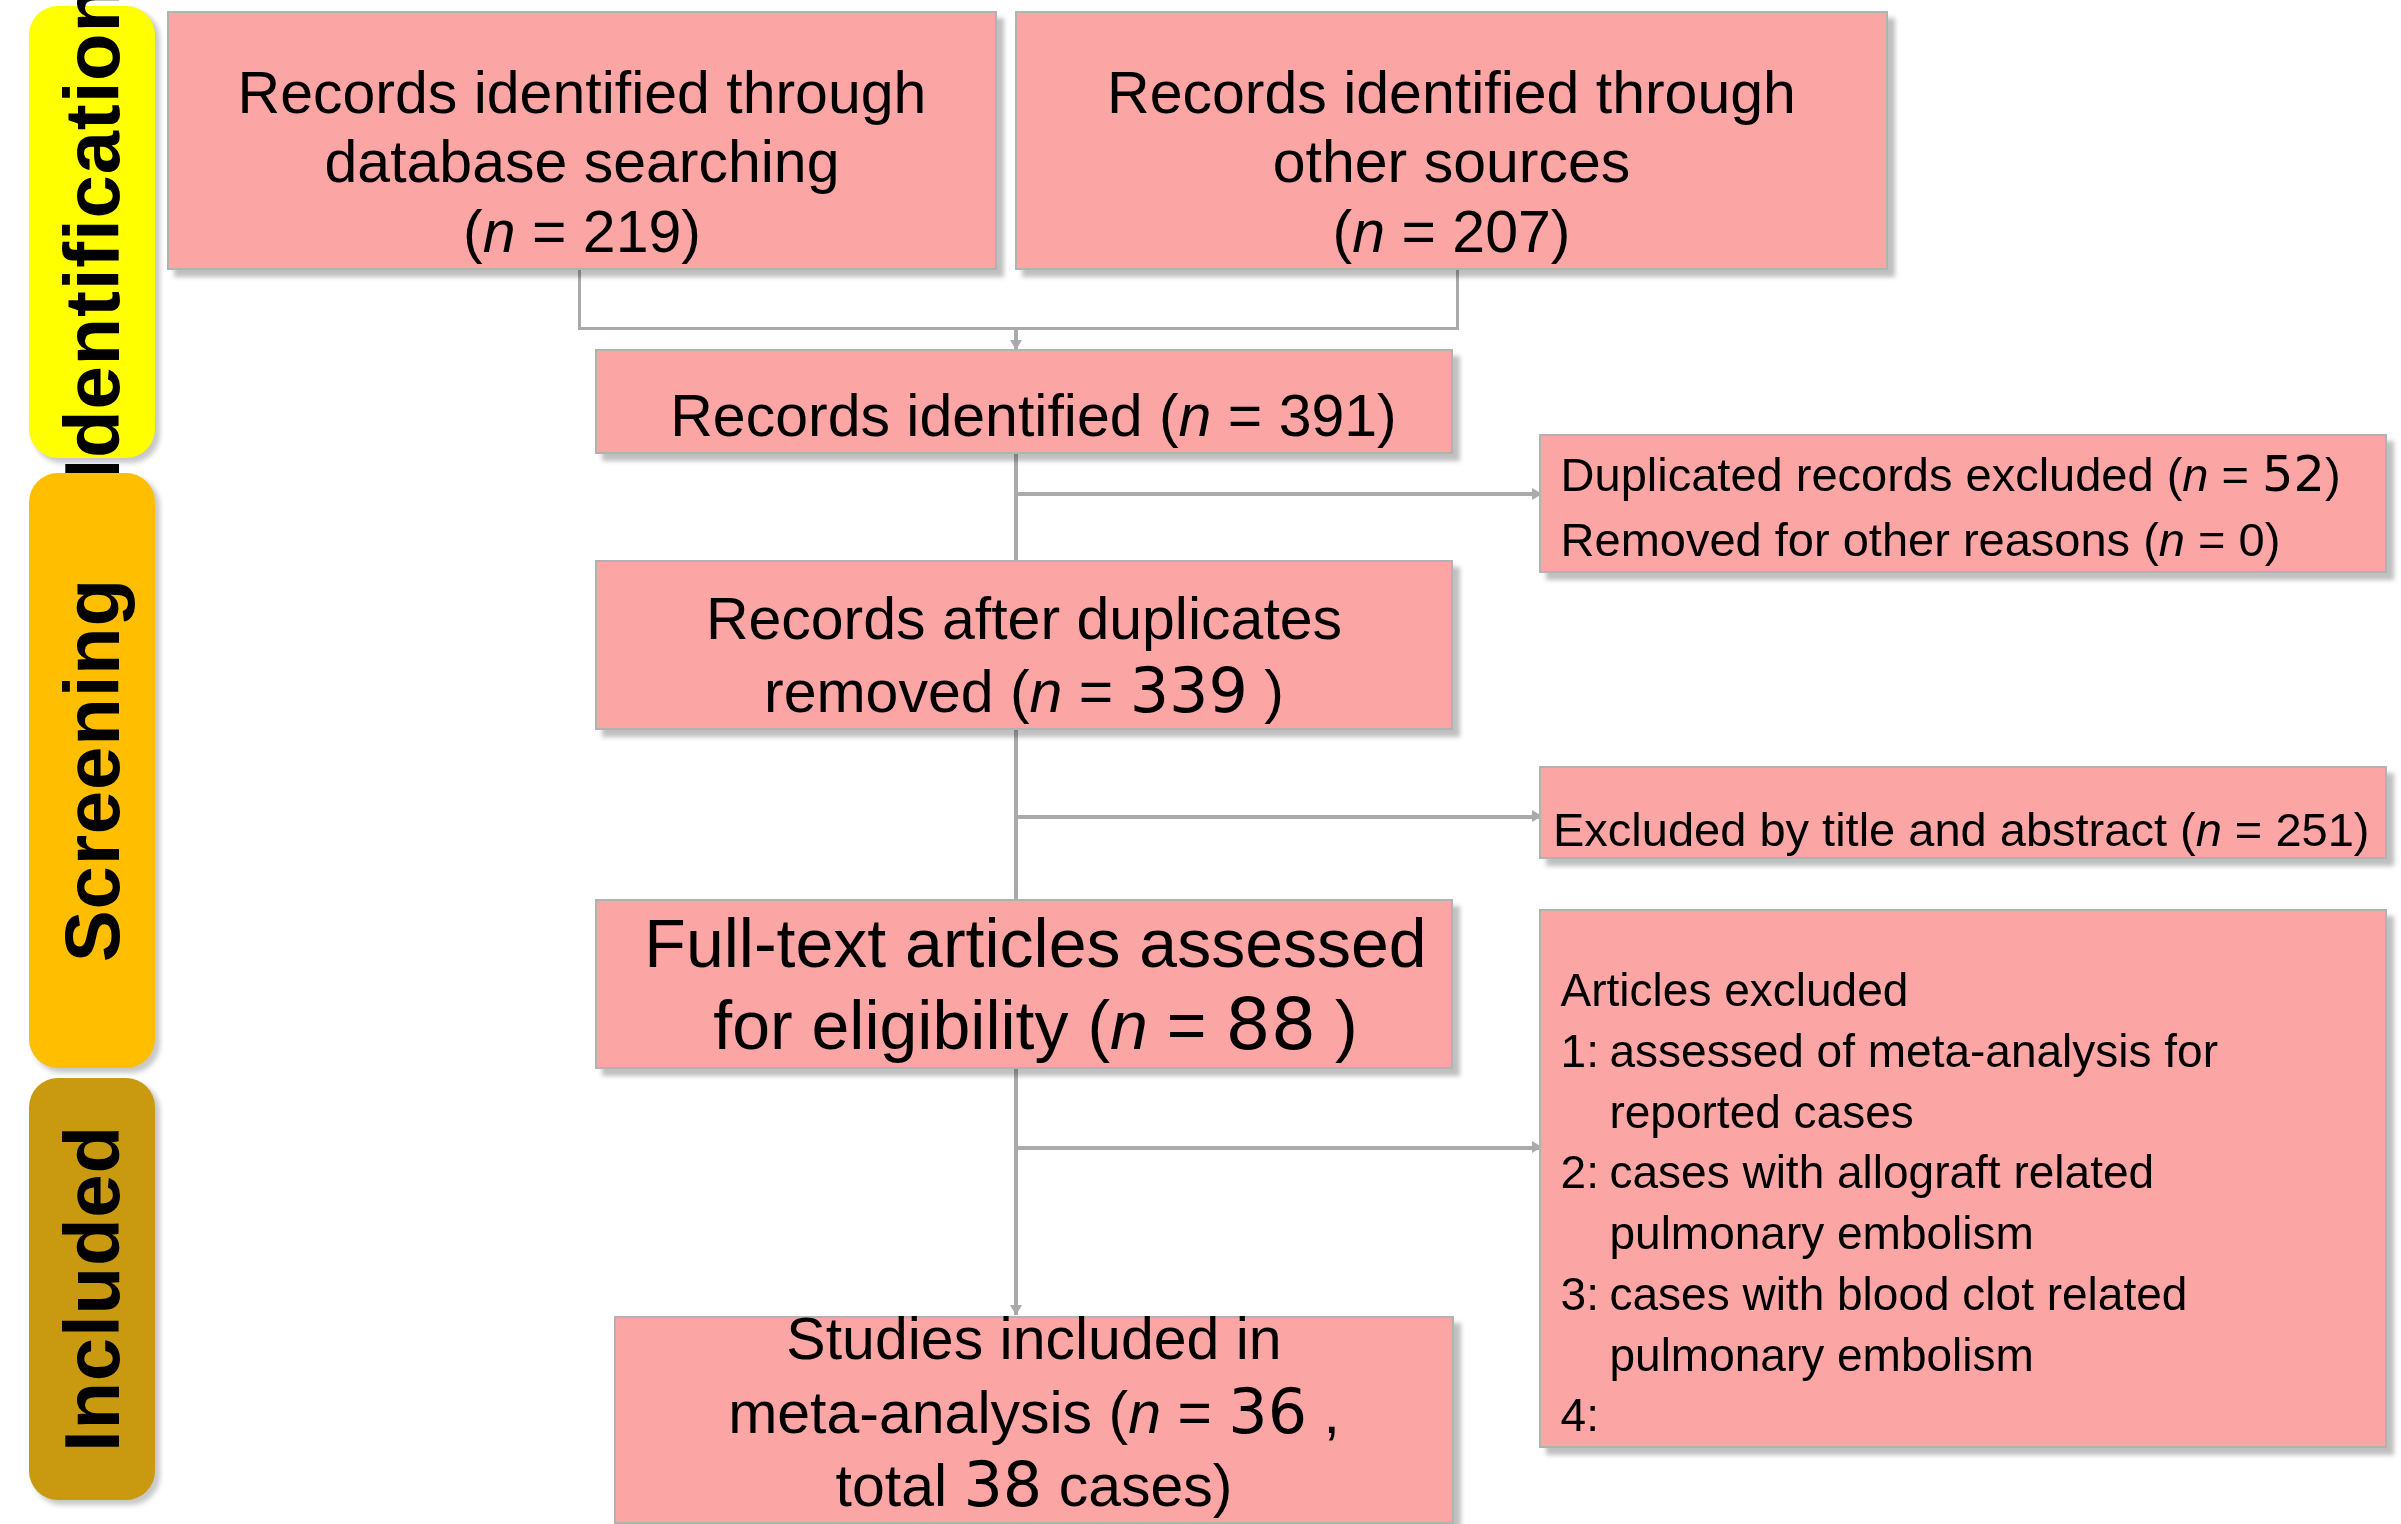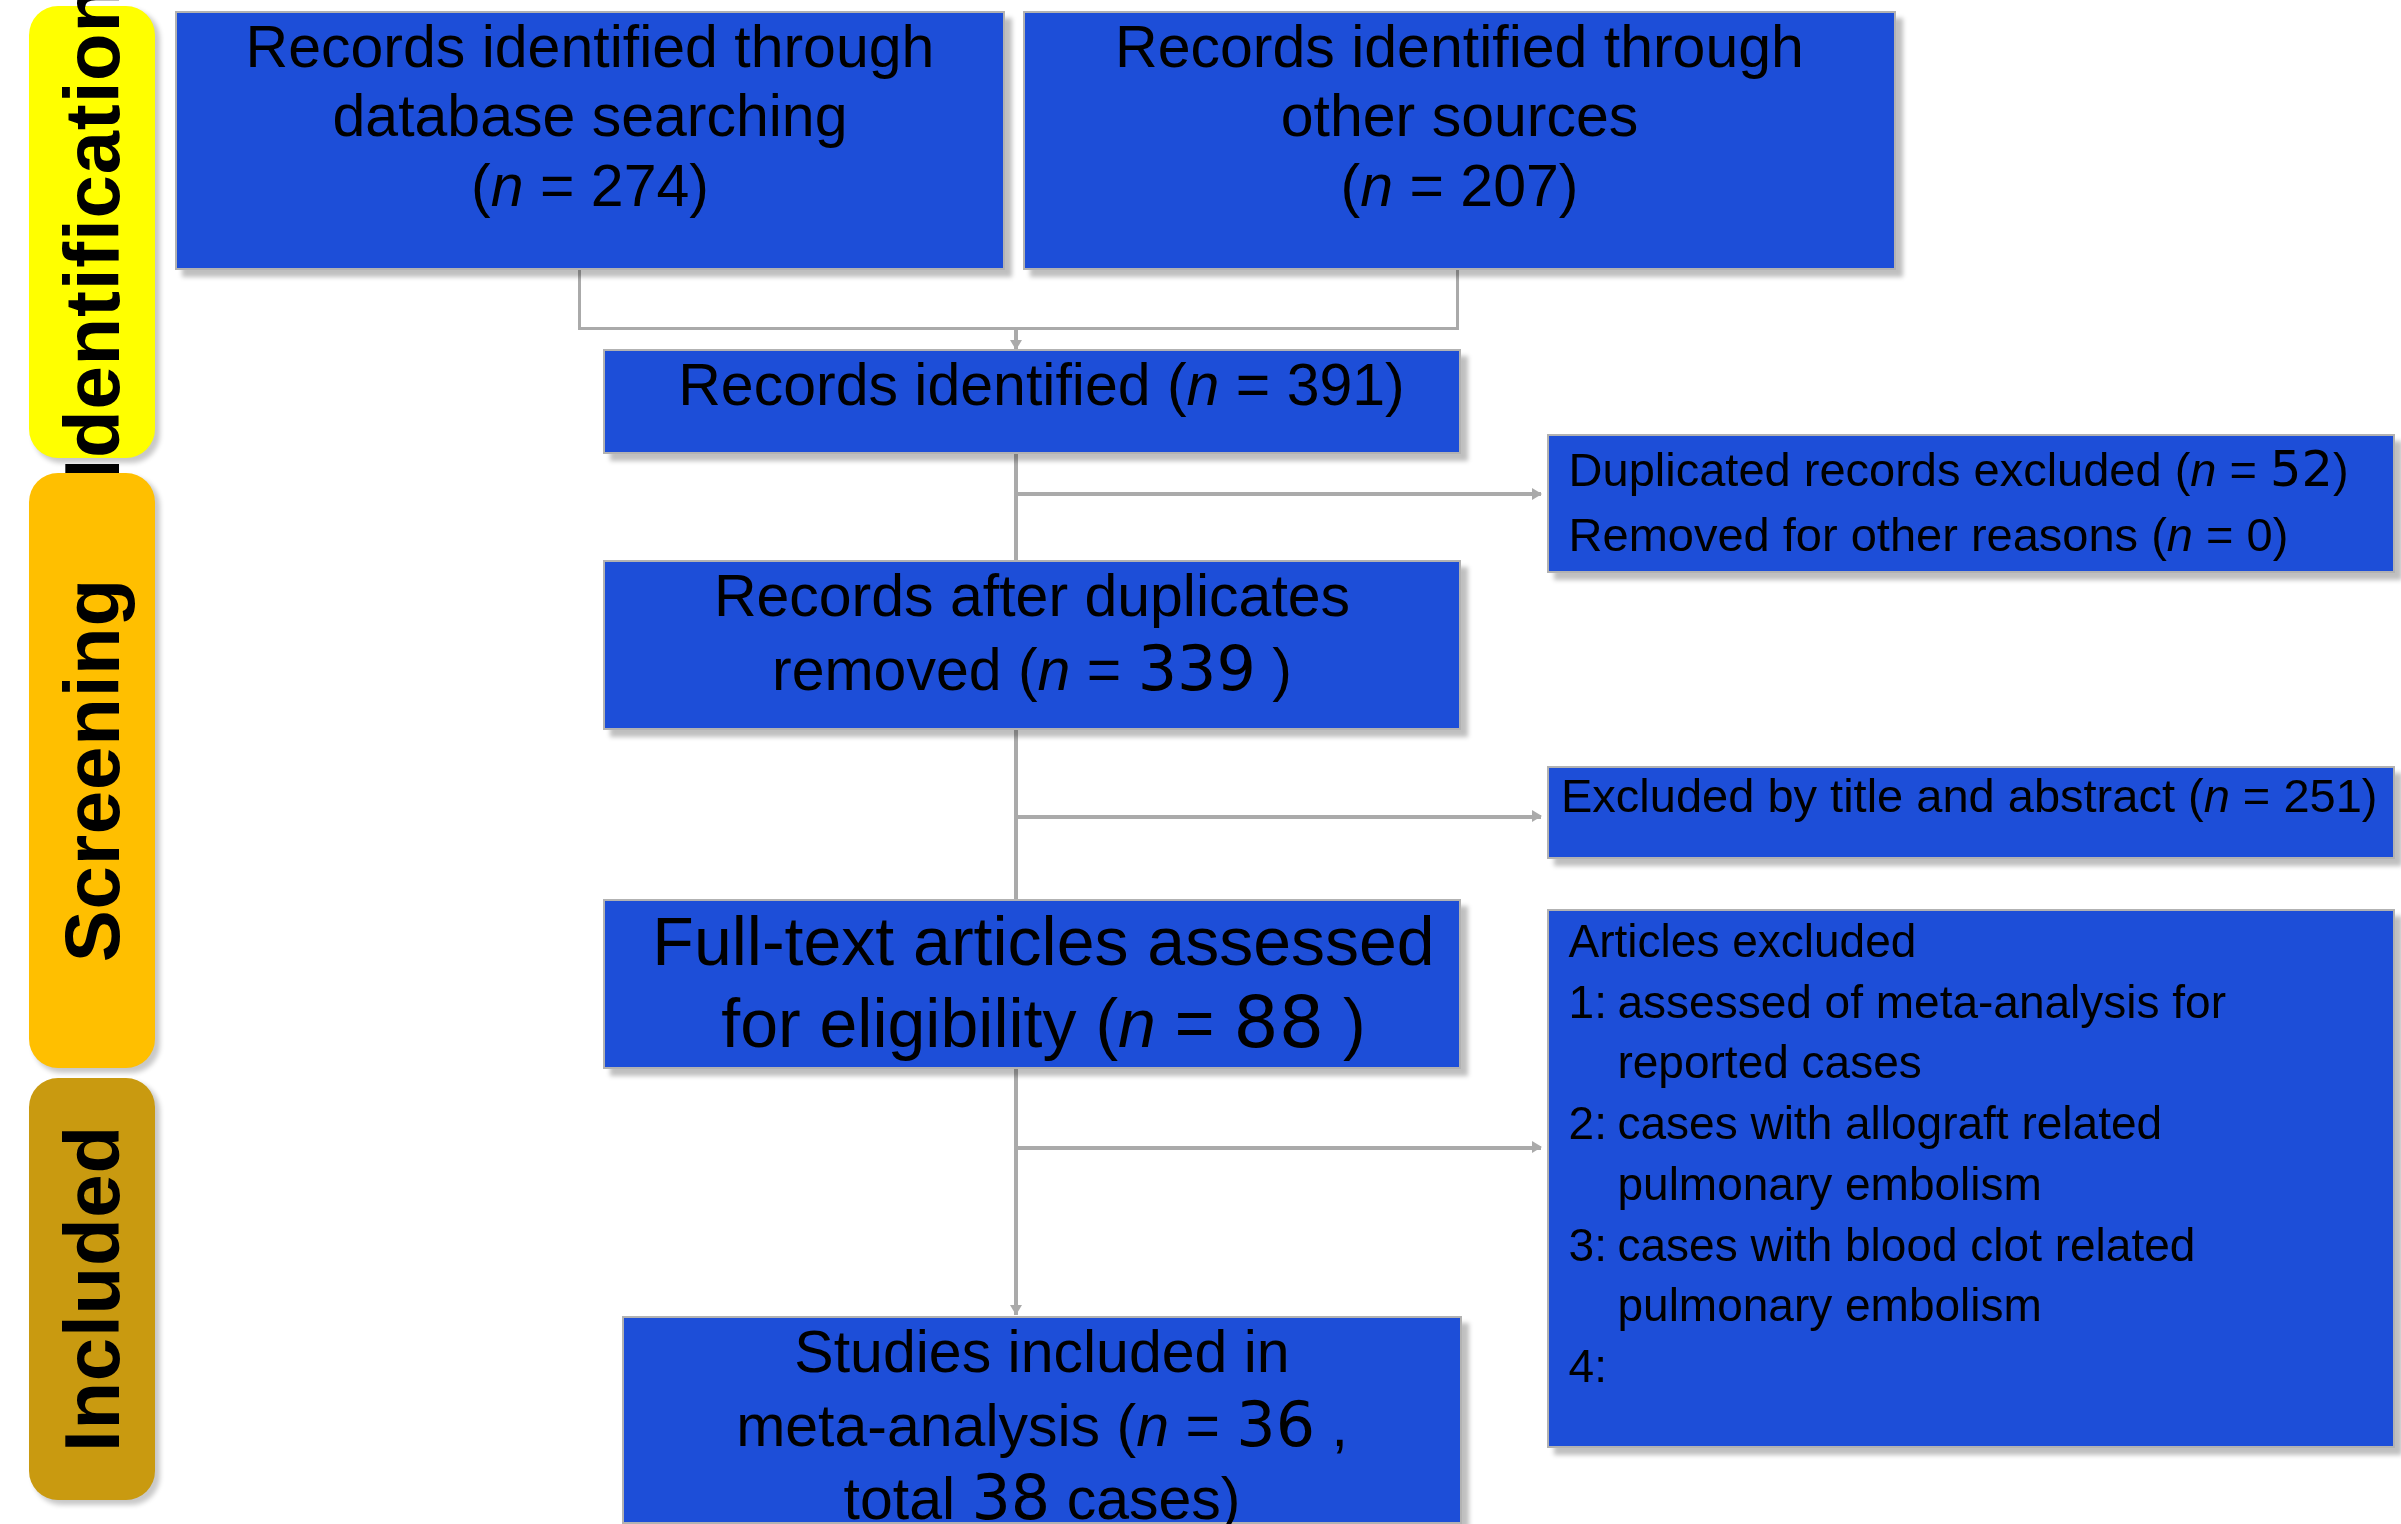--- a/index.html
+++ b/index.html
@@ -32,28 +32,27 @@
     font-weight: bold;
     color: #000000;
     letter-spacing: 0.8px;
     white-space: nowrap;
     line-height: 1;
   }
 
   
   .fbox {
     position: absolute;
-    background: #1d4ed8;
+    background: #fca5a5;
     border: 2.3px solid #b2b2b2;
     box-shadow: 6.8px 6.8px 4.5px rgba(0,0,0,0.25);
     box-sizing: border-box;
     display: flex;
-    align-items: flex-start;
+    align-items: flex-end;
     justify-content: center;
-    margin-left: 8px;
   }
   .fbox .fbox-inner {
     width: 100%;
     text-align: center;
     color: #000000;
     line-height: 1.18;
   }
   .fbox.left-align .fbox-inner {
     text-align: left;
     padding-left: 19.6px;
@@ -129,21 +128,21 @@
   <div class="arrowhead" style="left:1010px; top:1305px;"></div>
 
   <div class="hline" style="left:1014px; top:1146px; width:527px; height:3.8px;"></div>
   <div class="arrowhead-right" style="left:1532px; top:1141px;"></div>
 
   <div class="fbox" style="left:167px; top:10.5px; width:830px; height:259px;">
     <div class="fbox-inner" style="font-size:59px;">
       <div>Records identified through</div>
       <div>database searching</div>
       <div>
-        <span>(</span><span class="nvar">n</span><span> = </span><span>274</span><span>)</span>
+        <span>(</span><span class="nvar">n</span><span> = </span><span>219</span><span>)</span>
       </div>
     </div>
   </div>
 
   <div class="fbox" style="left:1015px; top:10.5px; width:873px; height:259px;">
     <div class="fbox-inner" style="font-size:59px;">
       <div>Records identified through</div>
       <div>other sources</div>
       <div>
         <span>(</span><span class="nvar">n</span><span> = </span><span>207</span><span>)</span>

